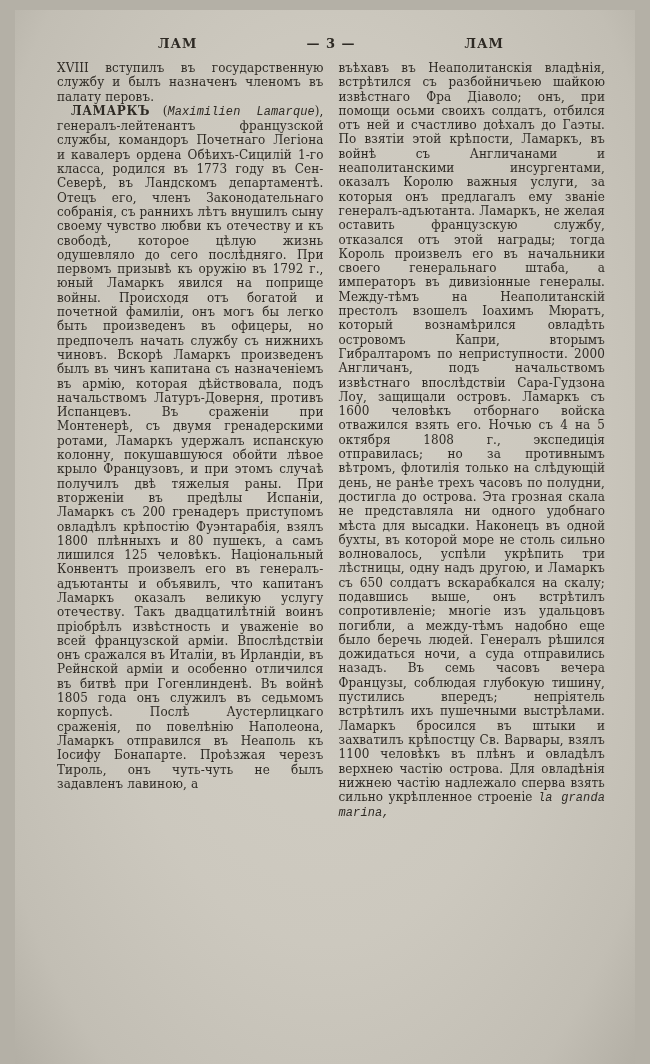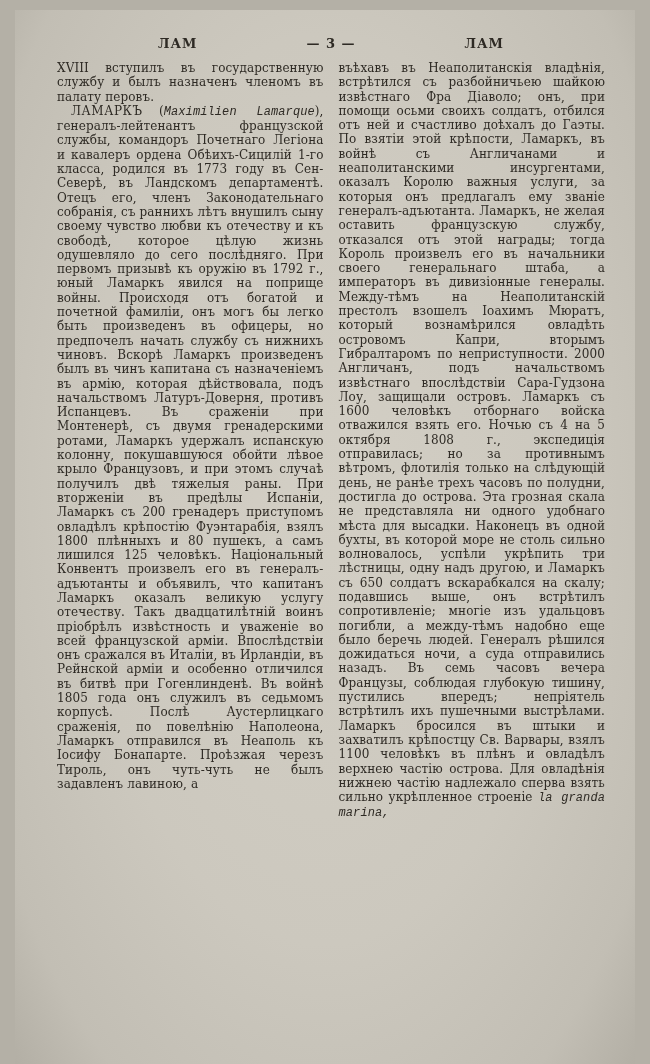--- a/index.html
+++ b/index.html
@@ -42,21 +42,21 @@
     line-height: 14.3px;
     text-align: justify;
     letter-spacing: 0.1px;
   }
   .col p {
     margin: 0;
   }
   p.continuation { text-indent: 0; }
   p.entry { text-indent: 14px; }
   .headword {
-    font-weight: normal;
+    font-weight: bold;
     letter-spacing: 0.6px;
   }
   .latin { font-style: italic; font-family: Liberation Mono, monospace; }
 </style>
 </head>
 <body>
 
 <div class="page">
 
   <div class="running-header">

